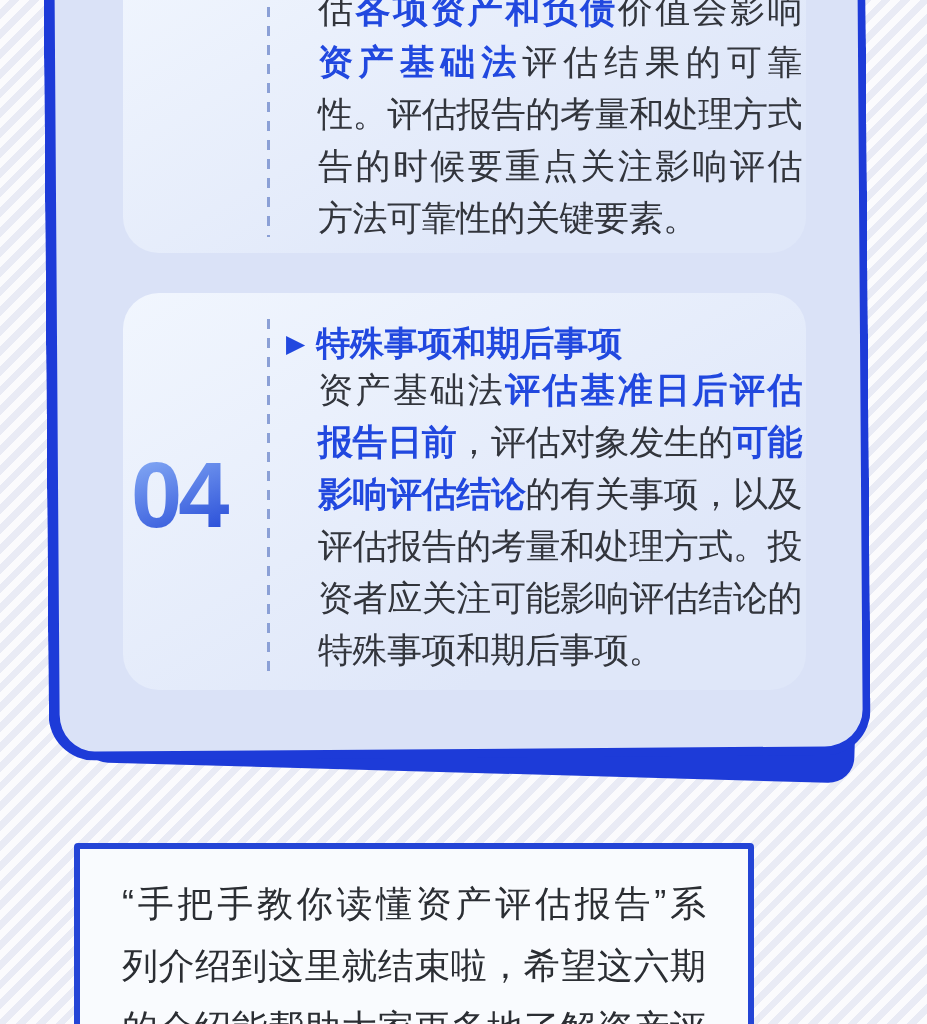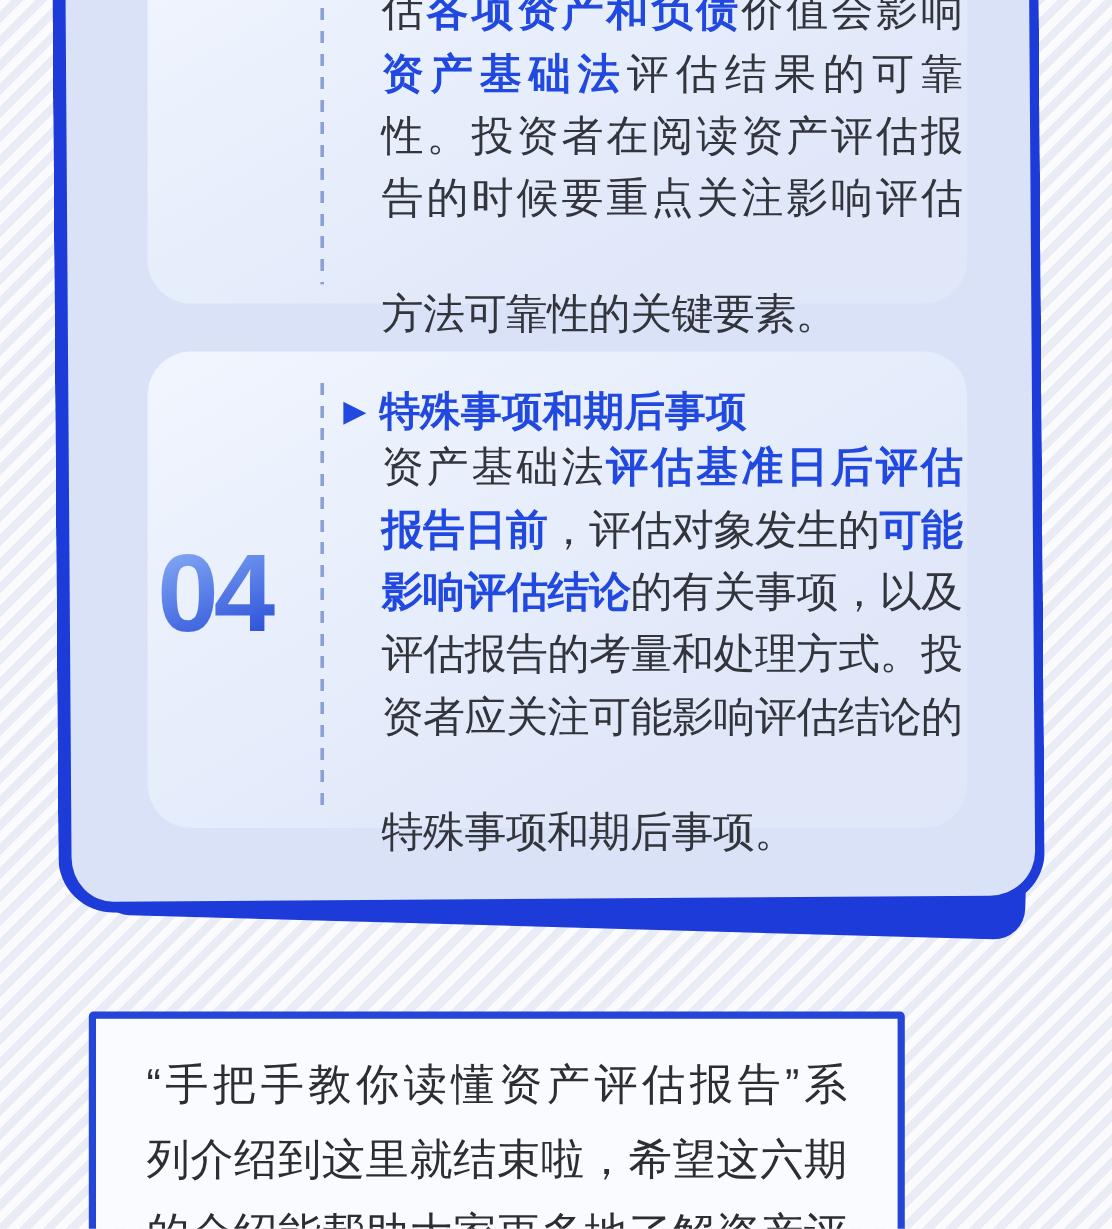--- a/index.html
+++ b/index.html
@@ -44,21 +44,21 @@
     position:absolute;width:3px;
     background:repeating-linear-gradient(180deg,var(--dash) 0 10px,transparent 10px 19px);
   }
   .card-top .dash{left:144px;top:48px;bottom:16px;}
   .card-04 .dash{left:144px;top:26px;bottom:17px;}
   .card-text{position:absolute;width:484px;font-size:35px;letter-spacing:-0.5px;
     line-height:52px;color:var(--text-dark);font-weight:500;}
   .card-top .card-text{left:195px;top:44px;}
   .card-04 .card-text{left:195px;top:71px;}
   .tline{text-align:justify;text-align-last:justify;white-space:nowrap;}
-  .tline.tleft{text-align-last:left;margin-top:44px;}
+  .tline.tleft{text-align-last:left;}
   .tline .em{color:var(--accent);font-weight:800;}
   .big-number{
     position:absolute;left:8px;top:164px;width:130px;text-align:left;
     font-size:92px;font-weight:800;letter-spacing:-4px;line-height:76px;
     color:var(--accent);
     background:linear-gradient(160deg,var(--number-grad-start) 10%,var(--number-grad-end) 85%);
     -webkit-background-clip:text;background-clip:text;
     -webkit-text-fill-color:transparent;
   }
   .card-title{
@@ -81,21 +81,21 @@
 
   <div class="ribbon"></div>
 
   <div class="panel"></div>
 
   <div class="card card-top">
     <div class="dash"></div>
     <div class="card-text">
         <div class="tline"><span>估</span><span class="em">各项资产和负债</span><span>价值会影响</span></div>
         <div class="tline"><span class="em">资产基础法</span><span>评估结果的可靠</span></div>
-        <div class="tline"><span>性。投资者在阅读资产评估报</span></div>
+        <div class="tline"><span>性。评估报告的考量和处理方式</span></div>
         <div class="tline"><span>告的时候要重点关注影响评估</span></div>
         <div class="tline tleft"><span>方法可靠性的关键要素。</span></div>
       </div>
   </div>
 
   <div class="card card-04">
     <div class="big-number">04</div>
     <div class="dash"></div>
     <div class="card-title">
       <span class="arrow">▶</span><span>特殊事项和期后事项</span>

